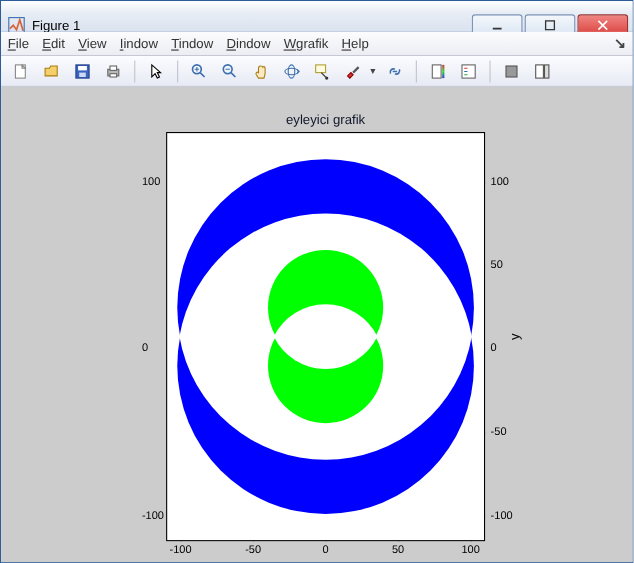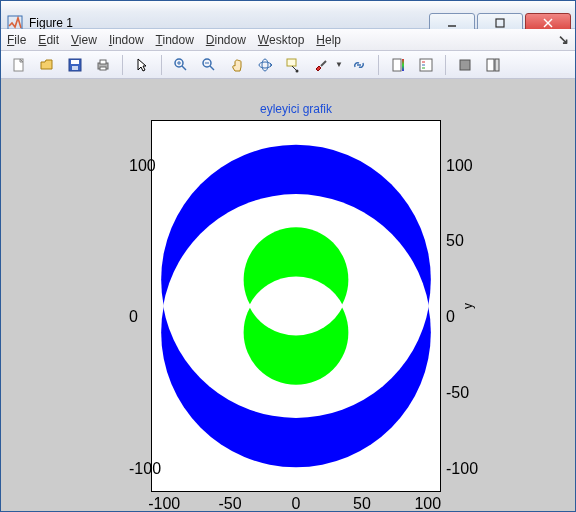--- a/index.html
+++ b/index.html
@@ -25,29 +25,29 @@
   .toolbar { height: 28px; background: linear-gradient(#fbfcff,#e7eaf4); border-bottom:1px solid #c2c5d4; display:flex; align-items:center; padding:0 6px; gap:4px; }
   .tbtn { width:24px; height:24px; border:1px solid transparent; display:flex; align-items:center; justify-content:center; border-radius:2px; cursor:default; }
   .tsep { width:1px; height:20px; background:#c0c3d2; margin:0 3px; }
   .drop-arrow { font-size:8px; color:#444; margin-left:-2px; }
 
   
   .figure-area { flex:1; background:#cccccc; position:relative; }
   .axes { position:absolute; left:150px; top:41px; width:290px; height:372px; background:#fff; border:1px solid #000; }
 
   
-  .tick-x, .tick-y-r, .tick-y-l { position:absolute; font-size:16px; color:#000; }
+  .tick-x, .tick-y-r, .tick-y-l { position:absolute; font-size:10px; color:#000; }
   .tick-x { top:416px; transform:translateX(-50%); }
   .tick-y-r { left:445px; transform:translateY(-50%); }
   .tick-y-l { left:128px; transform:translateY(-50%); }
   .grid-v, .grid-h { position:absolute; background:transparent; }
   .grid-v { top:41px; height:372px; border-left:1px dashed #000; }
   .grid-h { left:150px; width:290px; border-top:1px dashed #000; }
 
-  .chart-title { position:absolute; left:150px; width:290px; top:23px; text-align:center; font-size:12px; color:#1d4ed8; }
+  .chart-title { position:absolute; left:150px; width:290px; top:23px; text-align:center; font-size:12px; color:#0f172a; }
   .xlabel { position:absolute; left:150px; width:290px; top:432px; text-align:center; font-size:12px; color:#000; }
   .ylabel { position:absolute; left:464px; top:227px; transform:translateY(-50%) rotate(-90deg); font-size:12px; color:#000; }
 
   .plot-svg { width:100%; height:100%; display:block; }
 </style>
 </head>
 <body>
 
 <div class="window">
 
@@ -79,21 +79,21 @@
     </div>
   </div>
 
   <div class="menubar">
     <span class="menu-item"><u>F</u><span>ile</span></span>
     <span class="menu-item"><u>E</u><span>dit</span></span>
     <span class="menu-item"><u>V</u><span>iew</span></span>
     <span class="menu-item"><u>I</u><span>indow</span></span>
     <span class="menu-item"><u>T</u><span>indow</span></span>
     <span class="menu-item"><u>D</u><span>indow</span></span>
-    <span class="menu-item"><u>W</u><span>esktop</span></span>
+    <span class="menu-item"><u>W</u><span>grafik</span></span>
     <span class="menu-item"><u>H</u><span>elp</span></span>
     <span class="menu-right">↘</span>
   </div>
 
   <div class="toolbar">
     <div class="tbtn">
         <svg width="16" height="16">
           <rect x="3" y="2" width="9" height="12" fill="#fff" stroke="#888"></rect>
           <path d="M9 2 L12 5 L9 5 Z" fill="#ddd" stroke="#888"></path>
         </svg>

